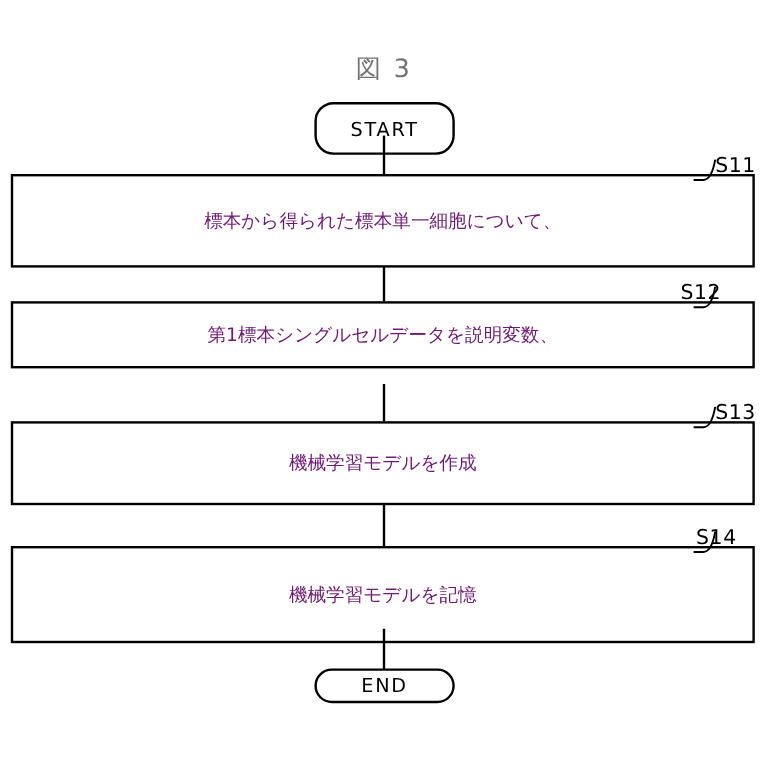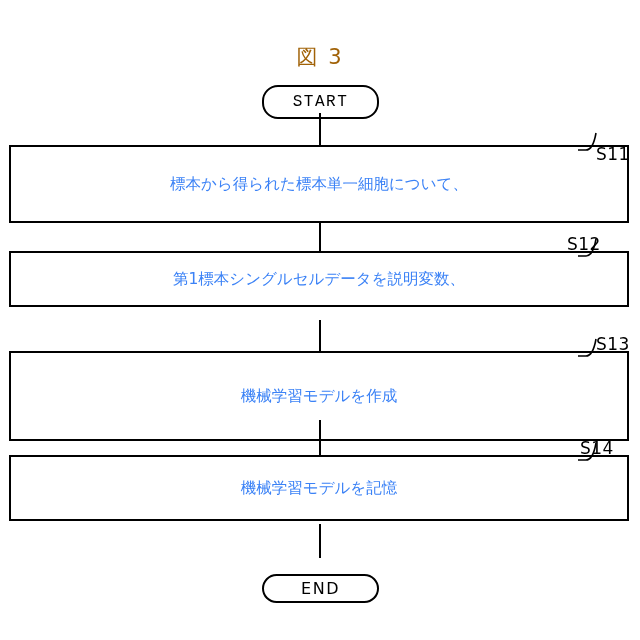--- a/index.html
+++ b/index.html
@@ -24,65 +24,65 @@
   
   .fig-title {
     position: absolute;
     left: 0;
     top: 44px;
     width: 640px;
     text-align: center;
     font-size: 21px;
     line-height: 26px;
     letter-spacing: 2px;
-    color: #a16207;
+    color: #737373;
     white-space: nowrap;
   }
 
   
   .terminal {
     position: absolute;
     box-sizing: border-box;
     border: 2px solid #000000;
     border-radius: 16px;
     background: #ffffff;
     display: flex;
     align-items: center;
     justify-content: center;
     font-size: 16px;
     letter-spacing: 1.5px;
     color: #000;
   }
-  #terminal-start { left: 262px; top: 85px;  width: 117px; height: 34px; font-family: Liberation Mono, monospace; }
-  #terminal-end   { left: 262px; top: 574px; width: 117px; height: 29px; }
+  #terminal-start { left: 262px; top: 85px;  width: 117px; height: 44px; }
+  #terminal-end   { left: 262px; top: 557px; width: 117px; height: 29px; }
 
   
   .process-box {
     position: absolute;
     left: 9px;
     width: 620px;
     box-sizing: border-box;
     border: 2px solid #000000;
     background: #ffffff;
     display: flex;
     flex-direction: column;
     align-items: center;
     justify-content: center;
     text-align: center;
   }
   .process-box .line {
     font-size: 15.5px;
     line-height: 24px;
     white-space: nowrap;
-    color: #3b82f6;
+    color: #701a75;
   }
   #process-box-1 { top: 145px; height: 78px; }
   #process-box-2 { top: 251px; height: 56px; }
-  #process-box-3 { top: 351px; height: 90px; justify-content: center; }
-  #process-box-4 { top: 455px; height: 66px; }
+  #process-box-3 { top: 351px; height: 70px; justify-content: center; }
+  #process-box-4 { top: 455px; height: 81px; }
 
   
   .connector {
     position: absolute;
     left: 319px;
     width: 2px;
     background: #000000;
   }
   #connector-start-1 { top: 113px; height: 33px; }
   #connector-1-2     { top: 222px; height: 30px; }
@@ -92,21 +92,21 @@
 
   
   .step-label {
     position: absolute;
     font-size: 17px;
     line-height: 20px;
     letter-spacing: 0.5px;
     color: #000;
     white-space: nowrap;
   }
-  #step-label-s11 { left: 596px; top: 144px; text-align: right; }
+  #step-label-s11 { left: 596px; top: 128px; text-align: right; }
   #step-label-s12 { left: 567px; top: 234px; }
   #step-label-s13 { left: 596px; top: 334px; }
   #step-label-s14 { left: 580px; top: 438px; }
 
   .step-leader {
     position: absolute;
     width: 20px;
     height: 18px;
     overflow: visible;
   }

